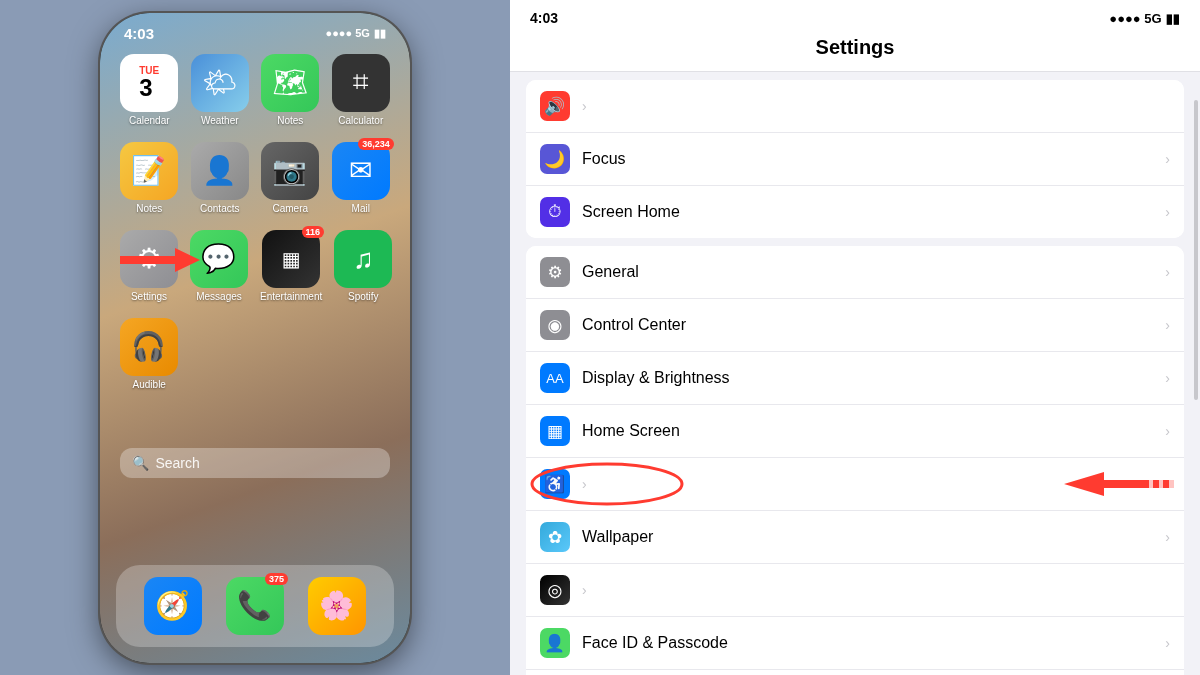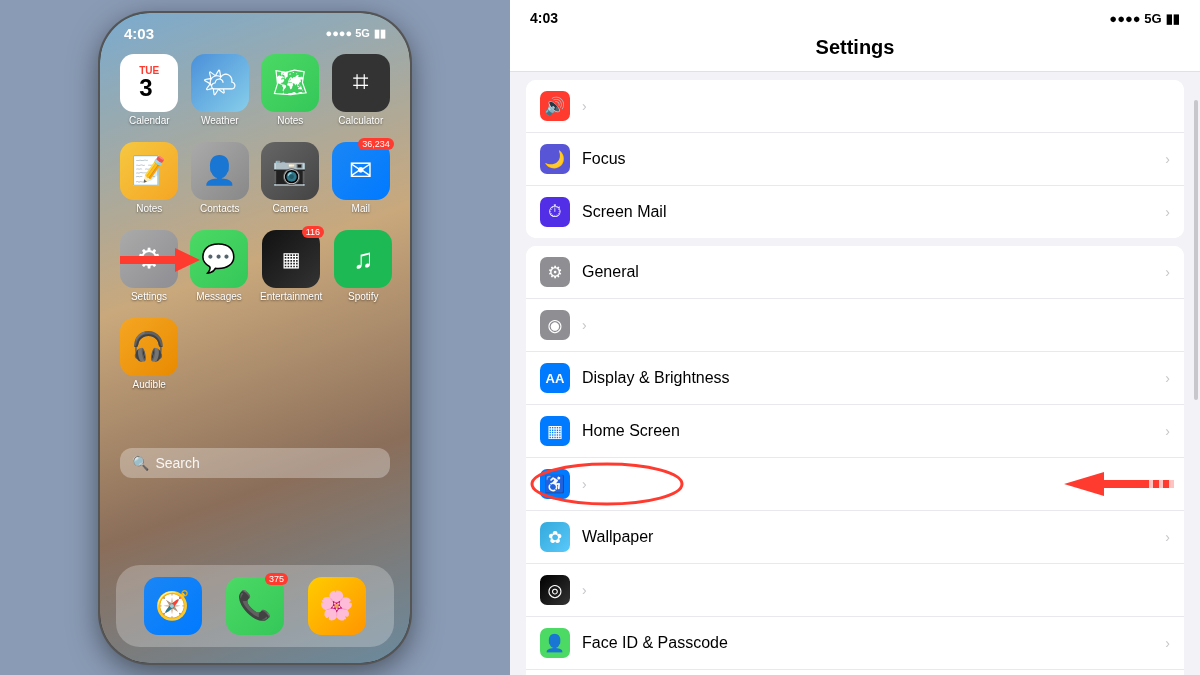--- a/index.html
+++ b/index.html
@@ -95,21 +95,21 @@
       text-align: center;
     }
 
     .badge {
       position: absolute;
       top: -4px;
       right: -4px;
       background: #ff3b30;
       color: white;
       font-size: 9px;
-      font-weight: 400;
+      font-weight: 700;
       border-radius: 10px;
       padding: 1px 4px;
       min-width: 16px;
       text-align: center;
     }
 
     
     .iphone-search {
       margin: 8px 20px;
       background: rgba(255,255,255,0.3);
@@ -425,37 +425,38 @@
         <div class="settings-icon" style="background:#ff3b30;">🔊</div>
         <span class="settings-chevron">›</span>
       </div>
       <div class="settings-row">
         <div class="settings-icon" style="background:#5856d6;">🌙</div>
         <span class="settings-row-label">Focus</span>
         <span class="settings-chevron">›</span>
       </div>
       <div class="settings-row">
         <div class="settings-icon" style="background:#522fe6;">⏱</div>
-        <span class="settings-row-label">Screen Mail</span>
+        <span class="settings-row-label">Screen Home</span>
         <span class="settings-chevron">›</span>
       </div>
     </div>
 
     <div class="settings-group">
       <div class="settings-row">
         <div class="settings-icon" style="background:#8e8e93;">⚙</div>
         <span class="settings-row-label">General</span>
         <span class="settings-chevron">›</span>
       </div>
       <div class="settings-row">
         <div class="settings-icon" style="background:#8e8e93;">◉</div>
-        <span class="settings-chevron">›</span>
-      </div>
-      <div class="settings-row">
-        <div class="settings-icon" style="background:#007aff;font-size:13px;font-weight:700;">AA</div>
+        <span class="settings-row-label">Control Center</span>
+        <span class="settings-chevron">›</span>
+      </div>
+      <div class="settings-row">
+        <div class="settings-icon" style="background:#007aff;font-size:13px;font-weight:400;">AA</div>
         <span class="settings-row-label">Display &amp; Brightness</span>
         <span class="settings-chevron">›</span>
       </div>
       <div class="settings-row">
         <div class="settings-icon" style="background:#007aff;">▦</div>
         <span class="settings-row-label">Home Screen</span>
         <span class="settings-chevron">›</span>
       </div>
 
       <div class="settings-row accessibility-row" style="position:relative;">

